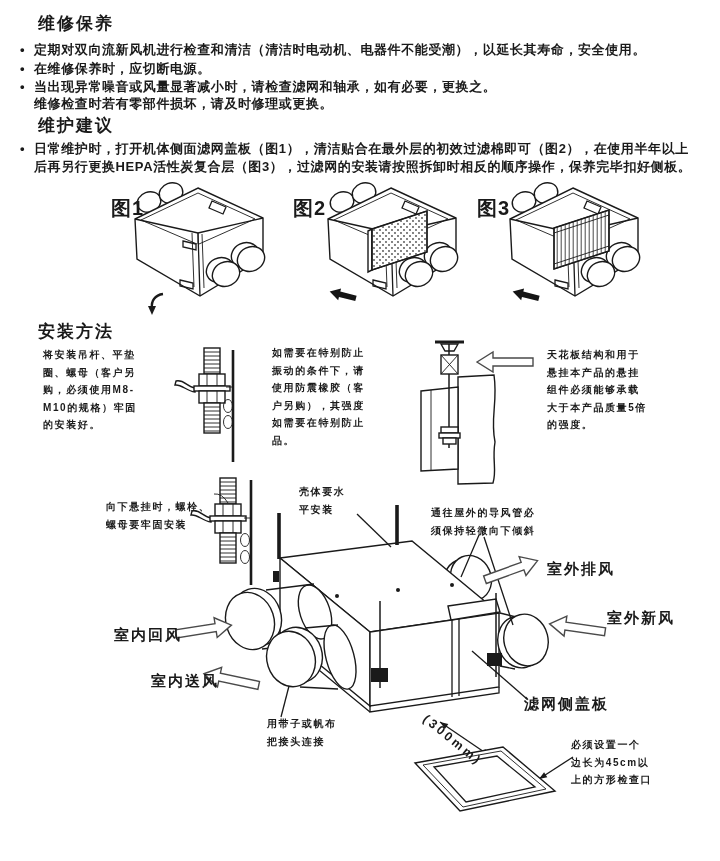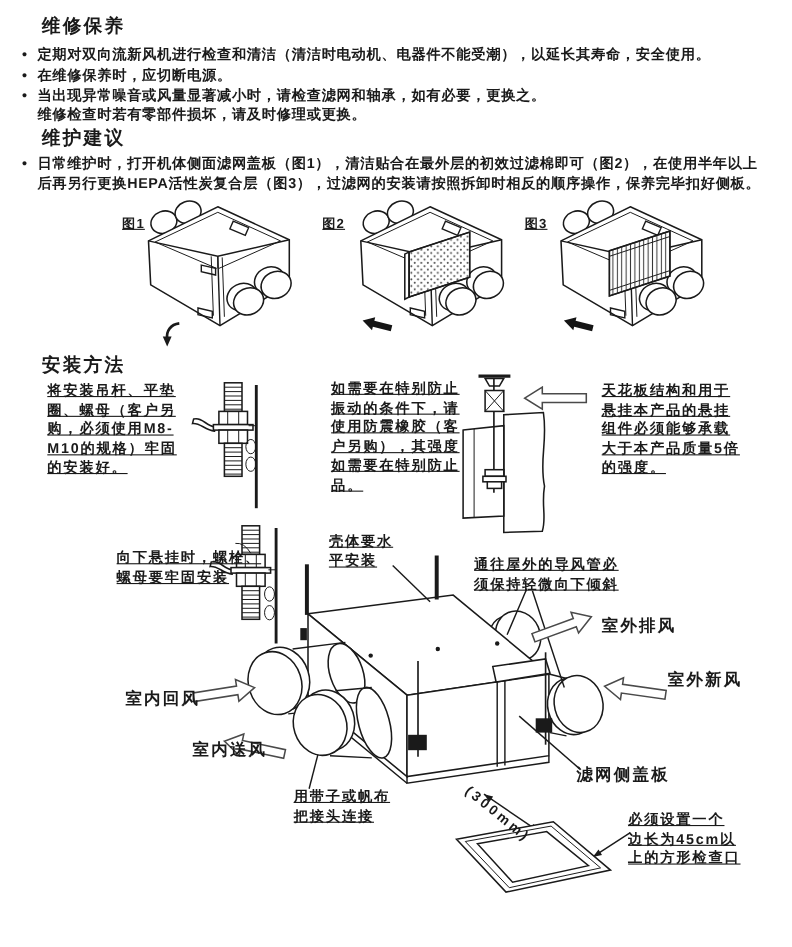--- a/index.html
+++ b/index.html
@@ -10,23 +10,23 @@
   .thin{fill:none;stroke:#1a1a1a;stroke-width:0.9;}
   .wline{fill:#ffffff;stroke:#1a1a1a;stroke-width:1.4;}
   .rod{fill:none;stroke:#1a1a1a;stroke-width:3.6;}
   .warr{fill:#ffffff;stroke:#4a4a4a;stroke-width:1.4;}
   .barr{fill:#151515;stroke:none;}
   .ink{fill:#1a1a1a;stroke:none;}
   .t{position:absolute;font-weight:bold;white-space:nowrap;color:#1a1a1a;}
   .h{font-size:17px;letter-spacing:2px;margin-left:20px;}
   .b{font-size:13px;letter-spacing:0.6px;}
   .dot{font-size:13px;}
-  .fig{font-size:12px;letter-spacing:1px;text-decoration:underline;}
+  .fig{font-size:20px;letter-spacing:1px;}
   .note{position:absolute;font-weight:bold;color:#1a1a1a;}
-  .note .ln{font-size:13px;line-height:17.5px;letter-spacing:1.6px;white-space:nowrap;text-decoration:underline;}
+  .note .ln{font-size:10px;line-height:17.5px;letter-spacing:1.6px;white-space:nowrap;}
   .lab{font-size:15px;letter-spacing:2px;}
   .dim{font-size:12.5px;letter-spacing:3px;transform:rotate(39deg);transform-origin:0 0;}
 </style>
 </head>
 <body>
 
 <div id="page">
 
   <svg class="art" viewBox="0 0 720 861" aria-hidden="true">
     <defs>
@@ -213,21 +213,21 @@
   <div class="t h" style="left:18px;top:320px;">安装方法</div>
 
   <div class="note" style="left:43px;top:346px;">
     <div class="ln">将安装吊杆、平垫</div>
     <div class="ln">圈、螺母（客户另</div>
     <div class="ln">购，必须使用M8-</div>
     <div class="ln">M10的规格）牢固</div>
     <div class="ln">的安装好。</div>
   </div>
 
-  <div class="note" style="left:272px;top:344px;margin-left:29px;">
+  <div class="note" style="left:272px;top:344px;">
     <div class="ln">如需要在特别防止</div>
     <div class="ln">振动的条件下，请</div>
     <div class="ln">使用防震橡胶（客</div>
     <div class="ln">户另购），其强度</div>
     <div class="ln">如需要在特别防止</div>
     <div class="ln">品。</div>
   </div>
 
   <div class="note" style="left:547px;top:346px;">
     <div class="ln">天花板结构和用于</div>
@@ -248,21 +248,21 @@
   </div>
 
   <div class="note" style="left:431px;top:504px;">
     <div class="ln">通往屋外的导风管必</div>
     <div class="ln">须保持轻微向下倾斜</div>
   </div>
 
   <div class="t lab" style="left:547px;top:560px;">室外排风</div>
   <div class="t lab" style="left:607px;top:609px;">室外新风</div>
   <div class="t lab" style="left:114px;top:626px;">室内回风</div>
-  <div class="t lab" style="left:151px;top:672px;margin-left:24px;">室内送风</div>
+  <div class="t lab" style="left:151px;top:672px;">室内送风</div>
   <div class="t lab" style="left:524px;top:695px;">滤网侧盖板</div>
 
   <div class="note" style="left:267px;top:715px;">
     <div class="ln">用带子或帆布</div>
     <div class="ln">把接头连接</div>
   </div>
 
   <div class="t dim" style="left:429px;top:712px;">(300mm)</div>
 
   <div class="note" style="left:571px;top:736px;">

